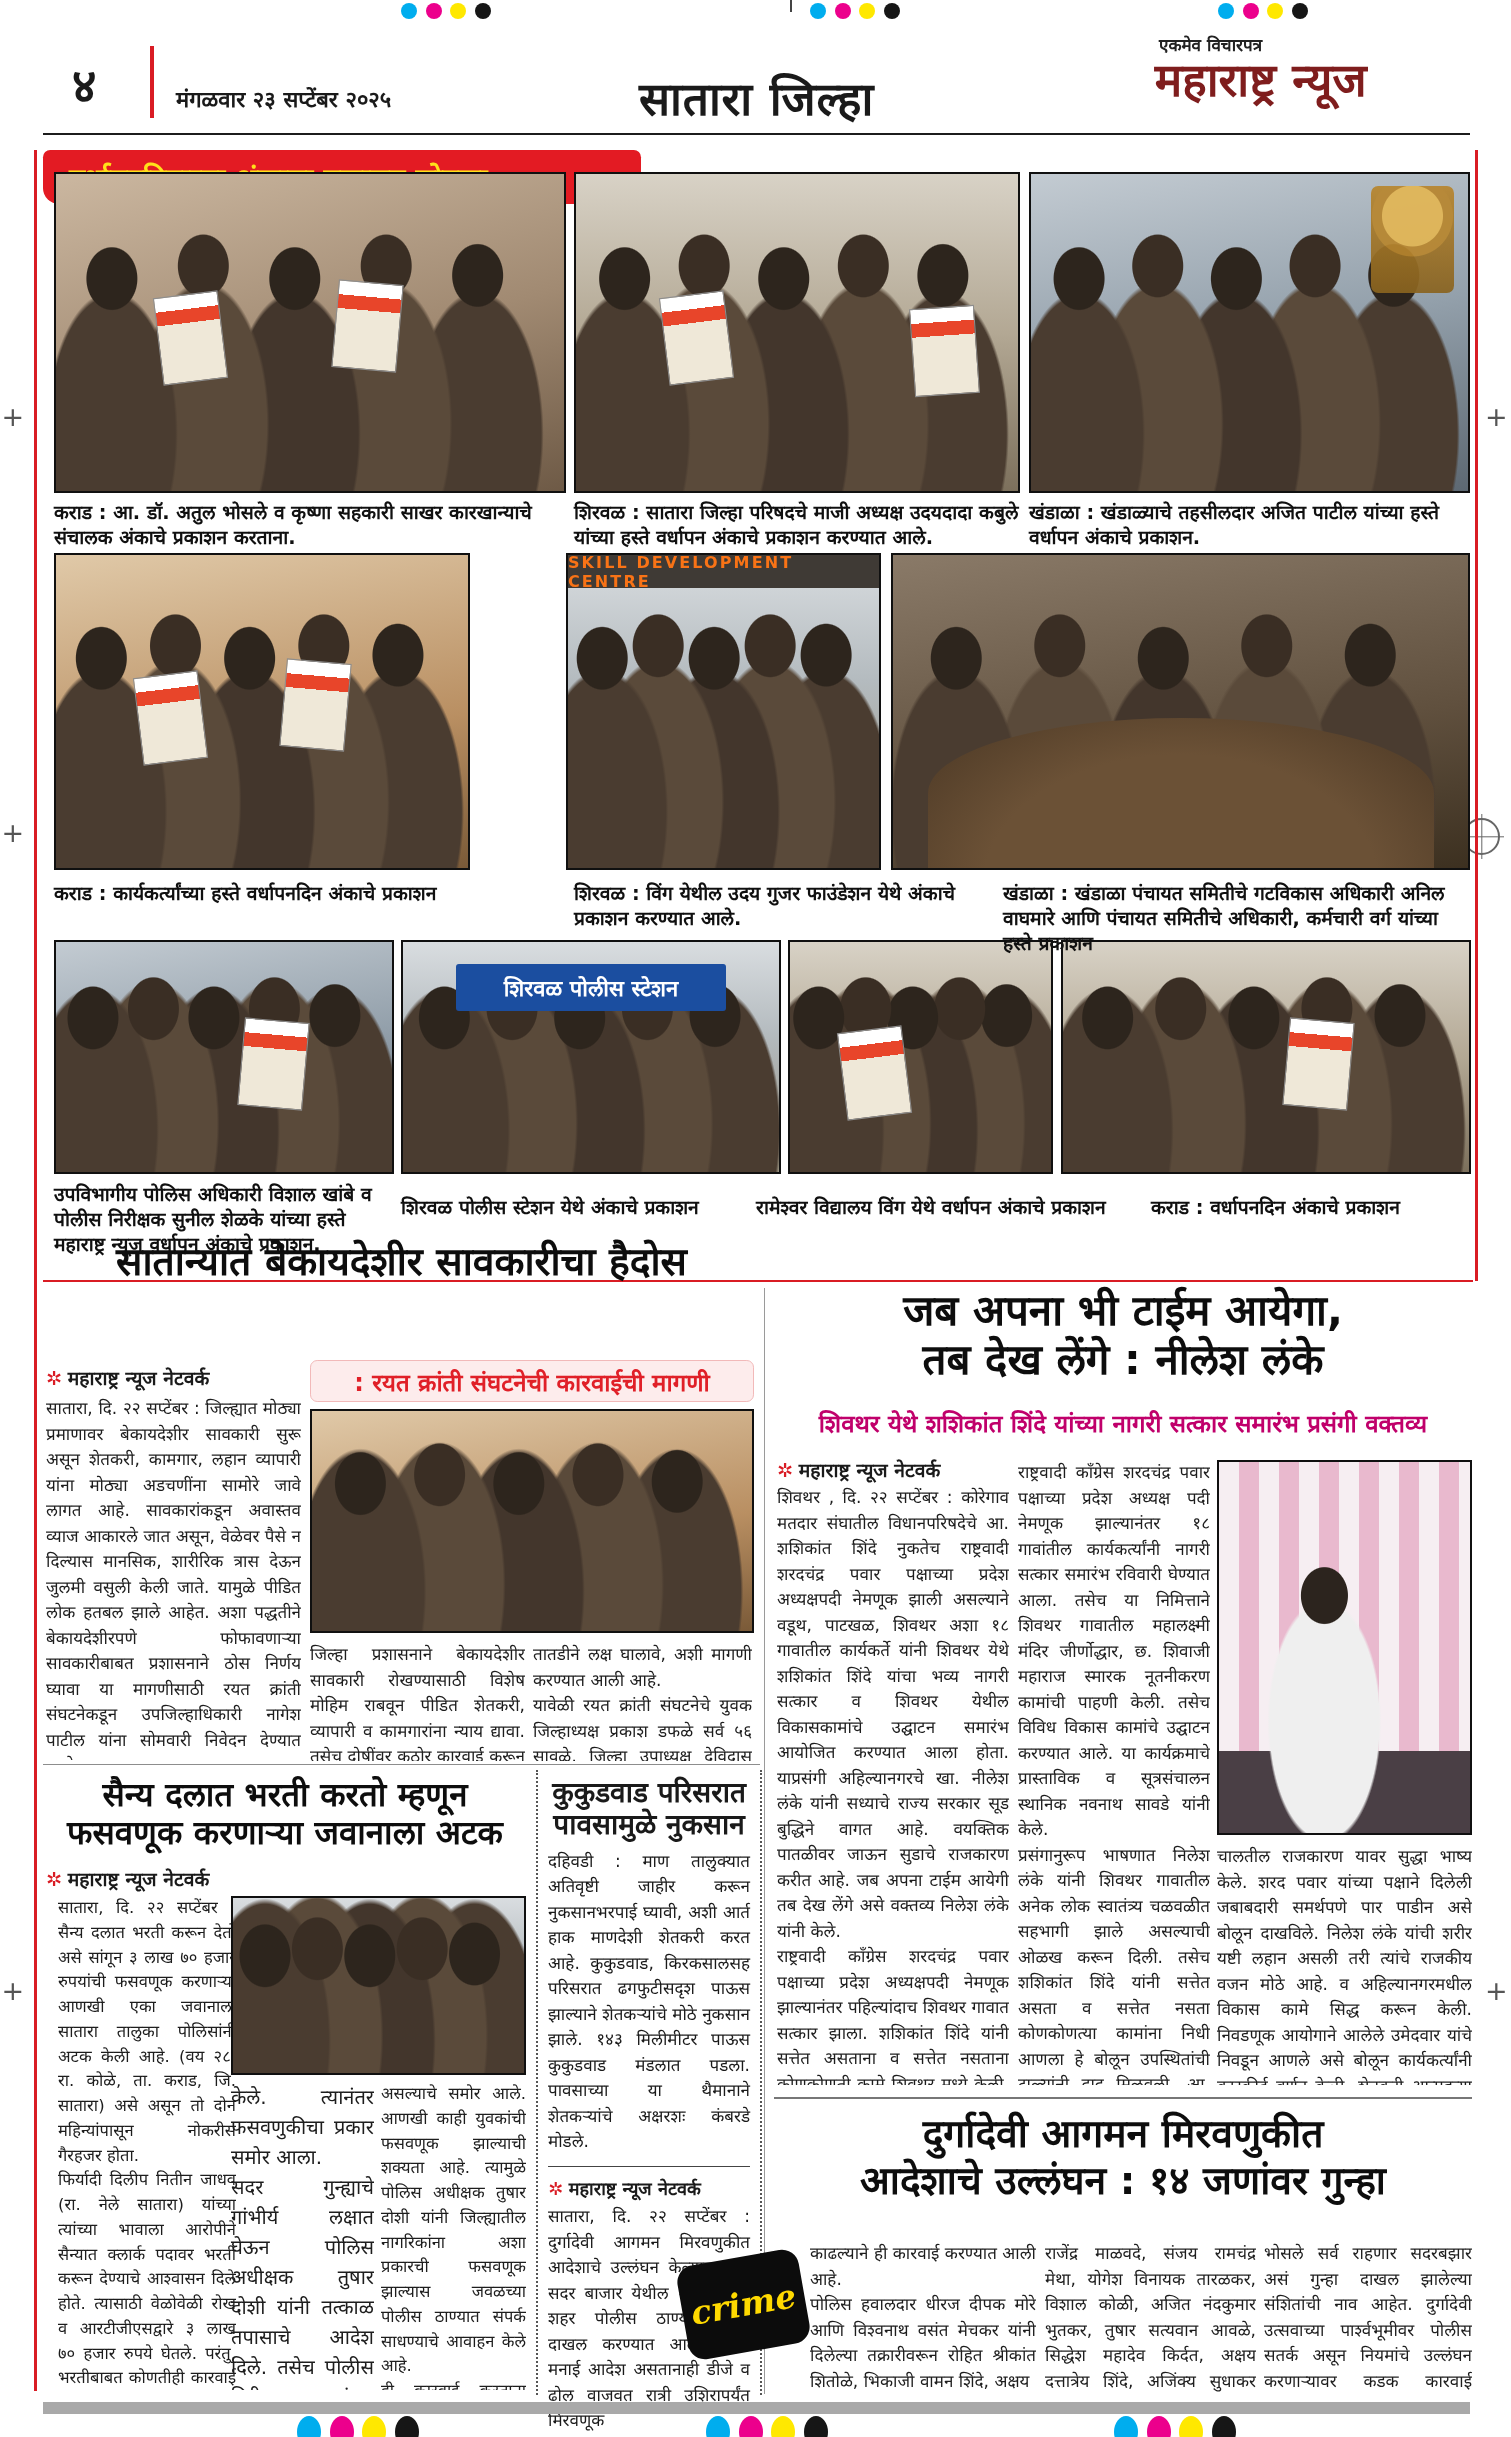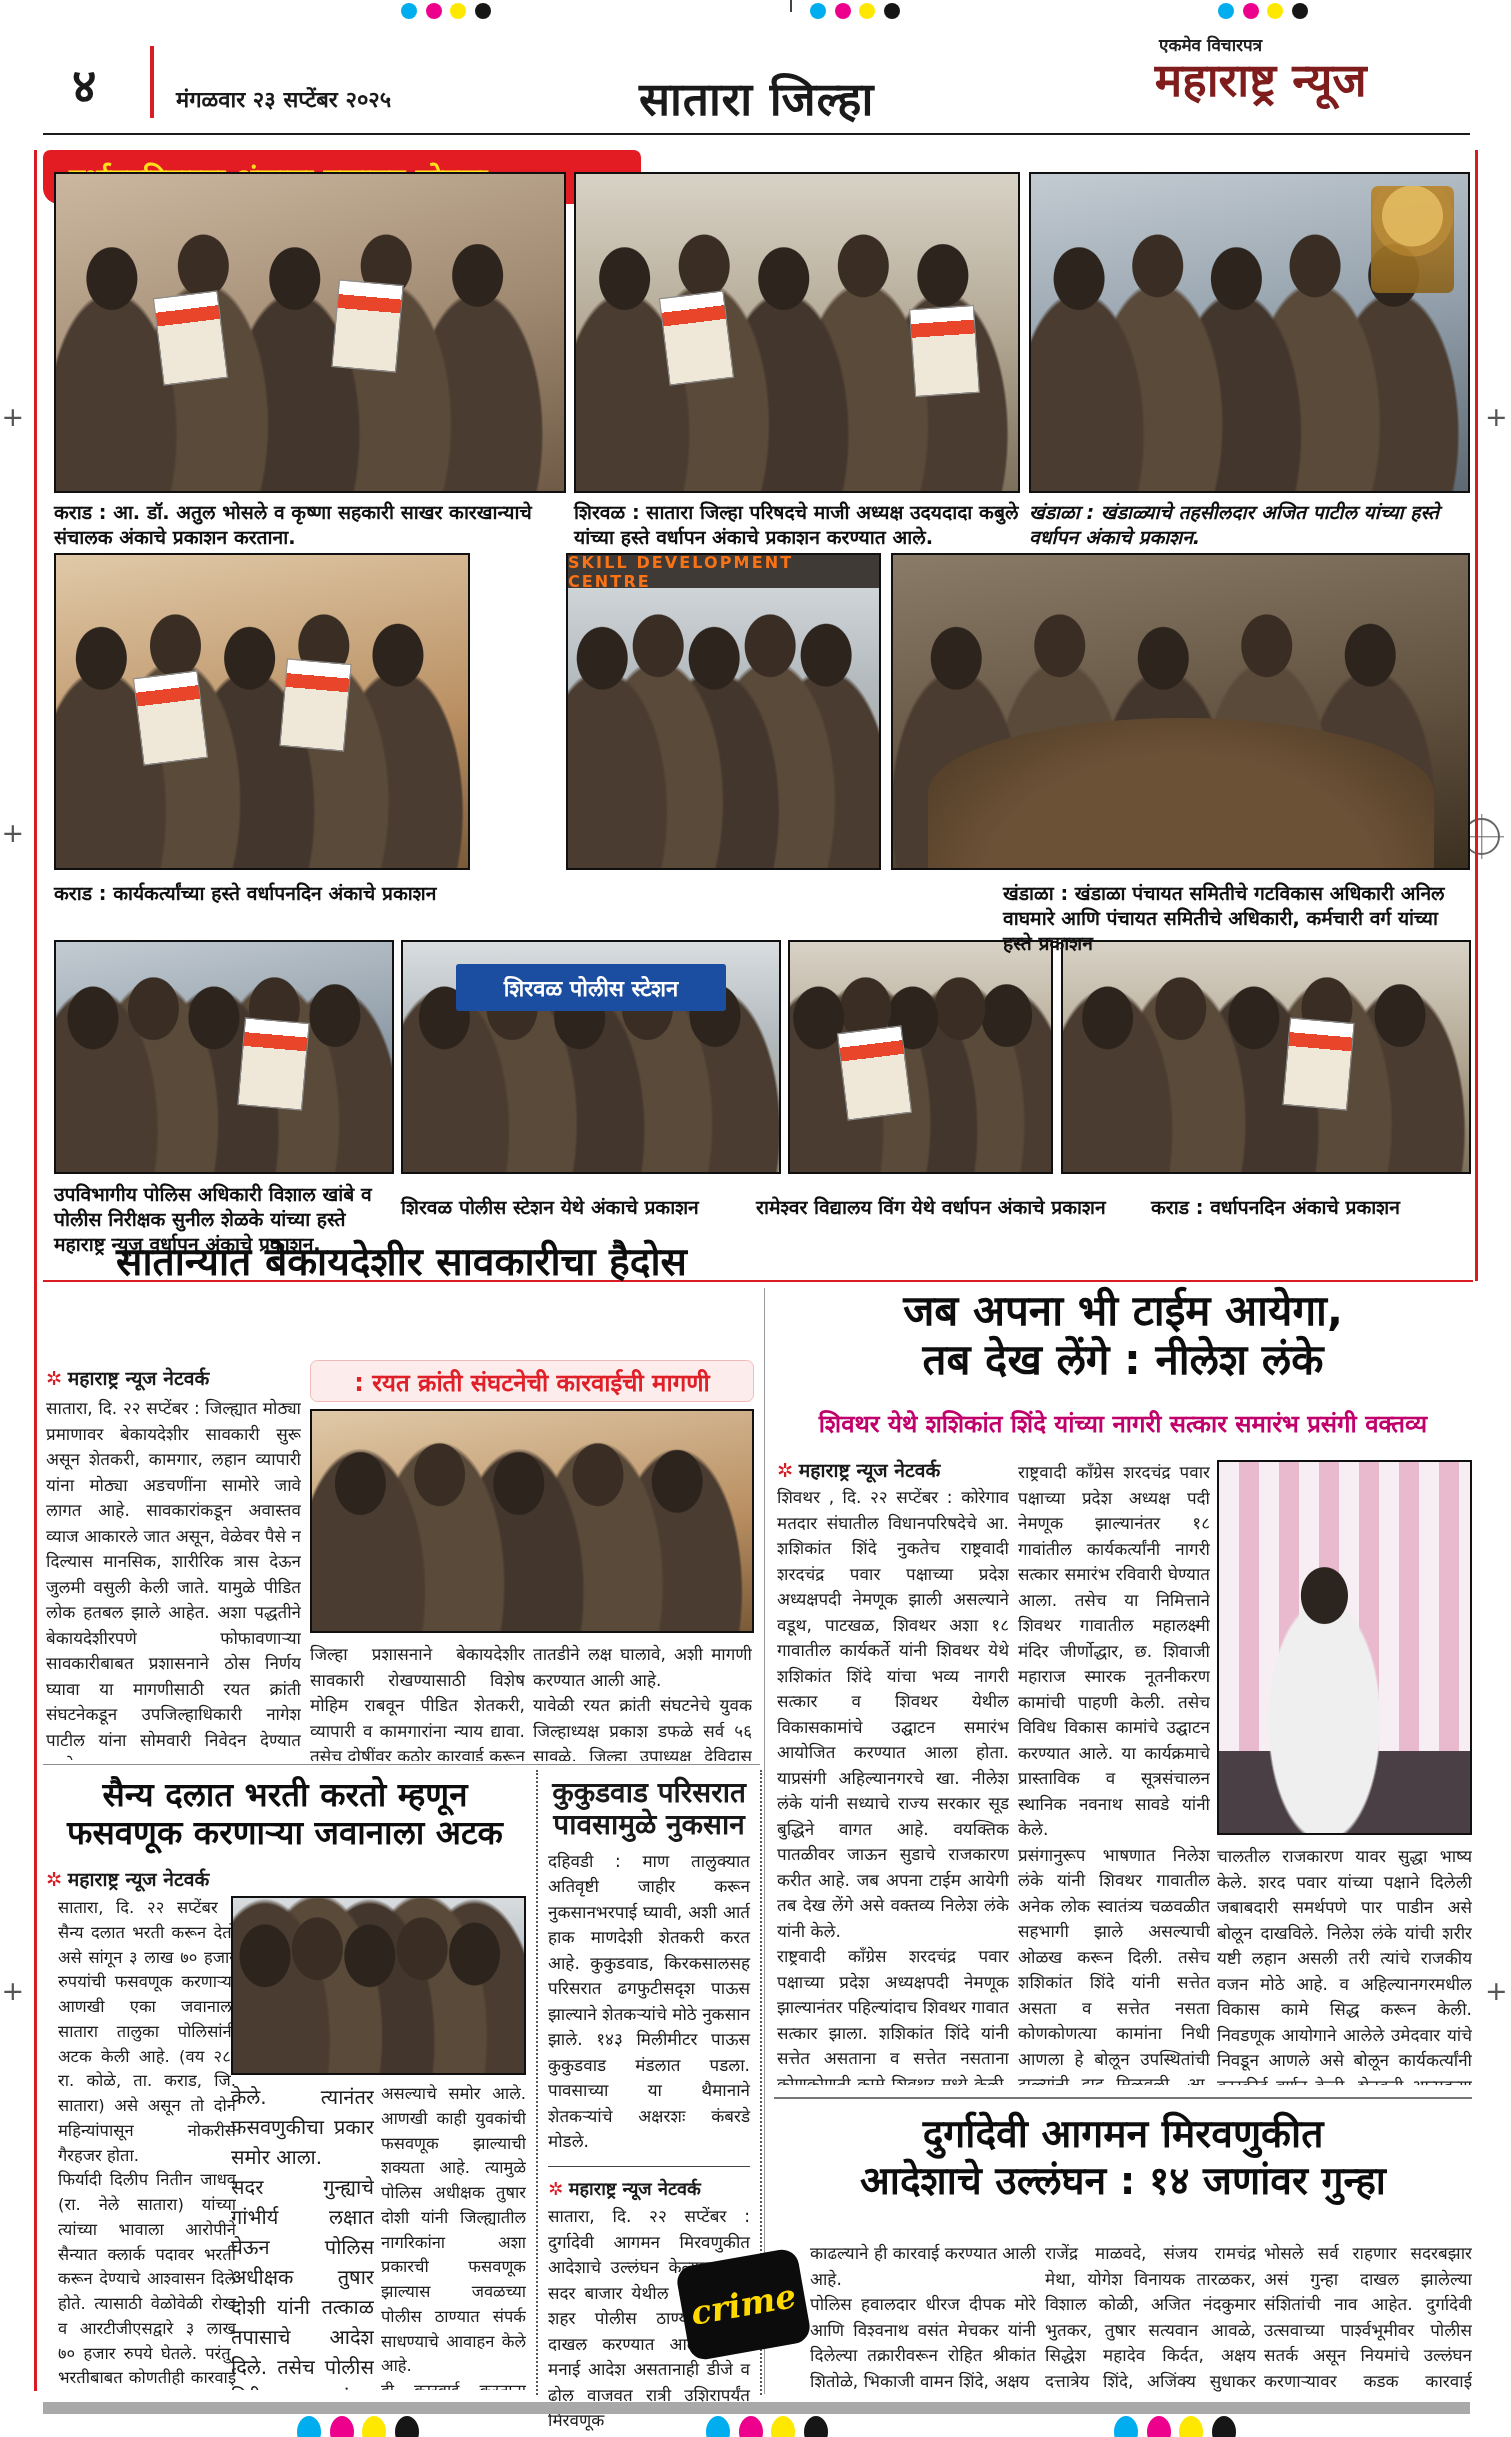--- a/index.html
+++ b/index.html
@@ -61,21 +61,21 @@
              font-size:22px;font-weight:800;display:flex;align-items:center;justify-content:center;border-radius:2.9px;}
   .emblem{position:absolute;top:11.5px;right:14.3px;width:83px;height:107px;border-radius:7.2px;opacity:.92;
           background:radial-gradient(circle at 50% 28%, #e3b654 0 30px, #b8862e 31px 40px, transparent 41px),
                      linear-gradient(#b8862e,#8a6420);}
   .meet-table{position:absolute;left:6%;right:6%;bottom:0;height:48%;border-radius:50% 50% 0 0;
           background:radial-gradient(ellipse at 50% 110%, #6b5136 55%, #4a3724 100%);}
   
   .cap{position:absolute;font-weight:800;font-size:19.3px;line-height:1.3;color:#101010;}
   #c1{left:54px;top:500px;width:512px;}
   #c2{left:574px;top:500px;width:450px;}
-  #c3{left:1029px;top:500px;width:441px;font-style:italic;}
+  #c3{left:1029px;top:500px;width:441px;}
   #c4{left:54px;top:881px;width:480px;}
   #c5{left:574px;top:881px;width:430px;}
   #c6{left:1003px;top:881px;width:467px;}
   #c7{left:54px;top:1182px;width:340px;}
   #c8{left:401px;top:1195px;width:337px;}
   #c9{left:756px;top:1195px;width:387px;}
   #c10{left:1151px;top:1195px;width:322px;}
   
   #rule-articles{position:absolute;left:43px;top:1280px;width:1430px;height:2.1px;background:#d91c24;}
   #vdiv{position:absolute;left:764px;top:1288px;width:1.4px;height:1106px;background:#9a9a9a;}
@@ -230,20 +230,21 @@
     <span class="poster po-a"></span>
   </div>
   <div class="photo pal-outdoor crowd" id="p10">
     <span class="poster po-b"></span>
   </div>
 
   <div class="cap" id="c1">कराड : आ. डॉ. अतुल भोसले व कृष्णा सहकारी साखर कारखान्याचे संचालक अंकाचे प्रकाशन करताना.</div>
   <div class="cap" id="c2">शिरवळ : सातारा जिल्हा परिषदचे माजी अध्यक्ष उदयदादा कबुले यांच्या हस्ते वर्धापन अंकाचे प्रकाशन करण्यात आले.</div>
   <div class="cap" id="c3">खंडाळा : खंडाळ्याचे तहसीलदार अजित पाटील यांच्या हस्ते वर्धापन अंकाचे प्रकाशन.</div>
   <div class="cap" id="c4">कराड : कार्यकर्त्यांच्या हस्ते वर्धापनदिन अंकाचे प्रकाशन</div>
+  <div class="cap" id="c5">शिरवळ : विंग येथील उदय गुजर फाउंडेशन येथे अंकाचे प्रकाशन करण्यात आले.</div>
   <div class="cap" id="c6">खंडाळा : खंडाळा पंचायत समितीचे गटविकास अधिकारी अनिल वाघमारे आणि पंचायत समितीचे अधिकारी, कर्मचारी वर्ग यांच्या हस्ते प्रकाशन</div>
   <div class="cap" id="c7">उपविभागीय पोलिस अधिकारी विशाल खांबे व पोलीस निरीक्षक सुनील शेळके यांच्या हस्ते महाराष्ट्र न्यूज वर्धापन अंकाचे प्रकाशन.</div>
   <div class="cap" id="c8">शिरवळ पोलीस स्टेशन येथे अंकाचे प्रकाशन</div>
   <div class="cap" id="c9">रामेश्वर विद्यालय विंग येथे वर्धापन अंकाचे प्रकाशन</div>
   <div class="cap" id="c10">कराड : वर्धापनदिन अंकाचे प्रकाशन</div>
 
   <div id="rule-articles"></div>
   <div id="vdiv"></div>
 
   <div class="headline" id="a1-head">सातान्यात बेकायदेशीर सावकारीचा हैदोस</div>

